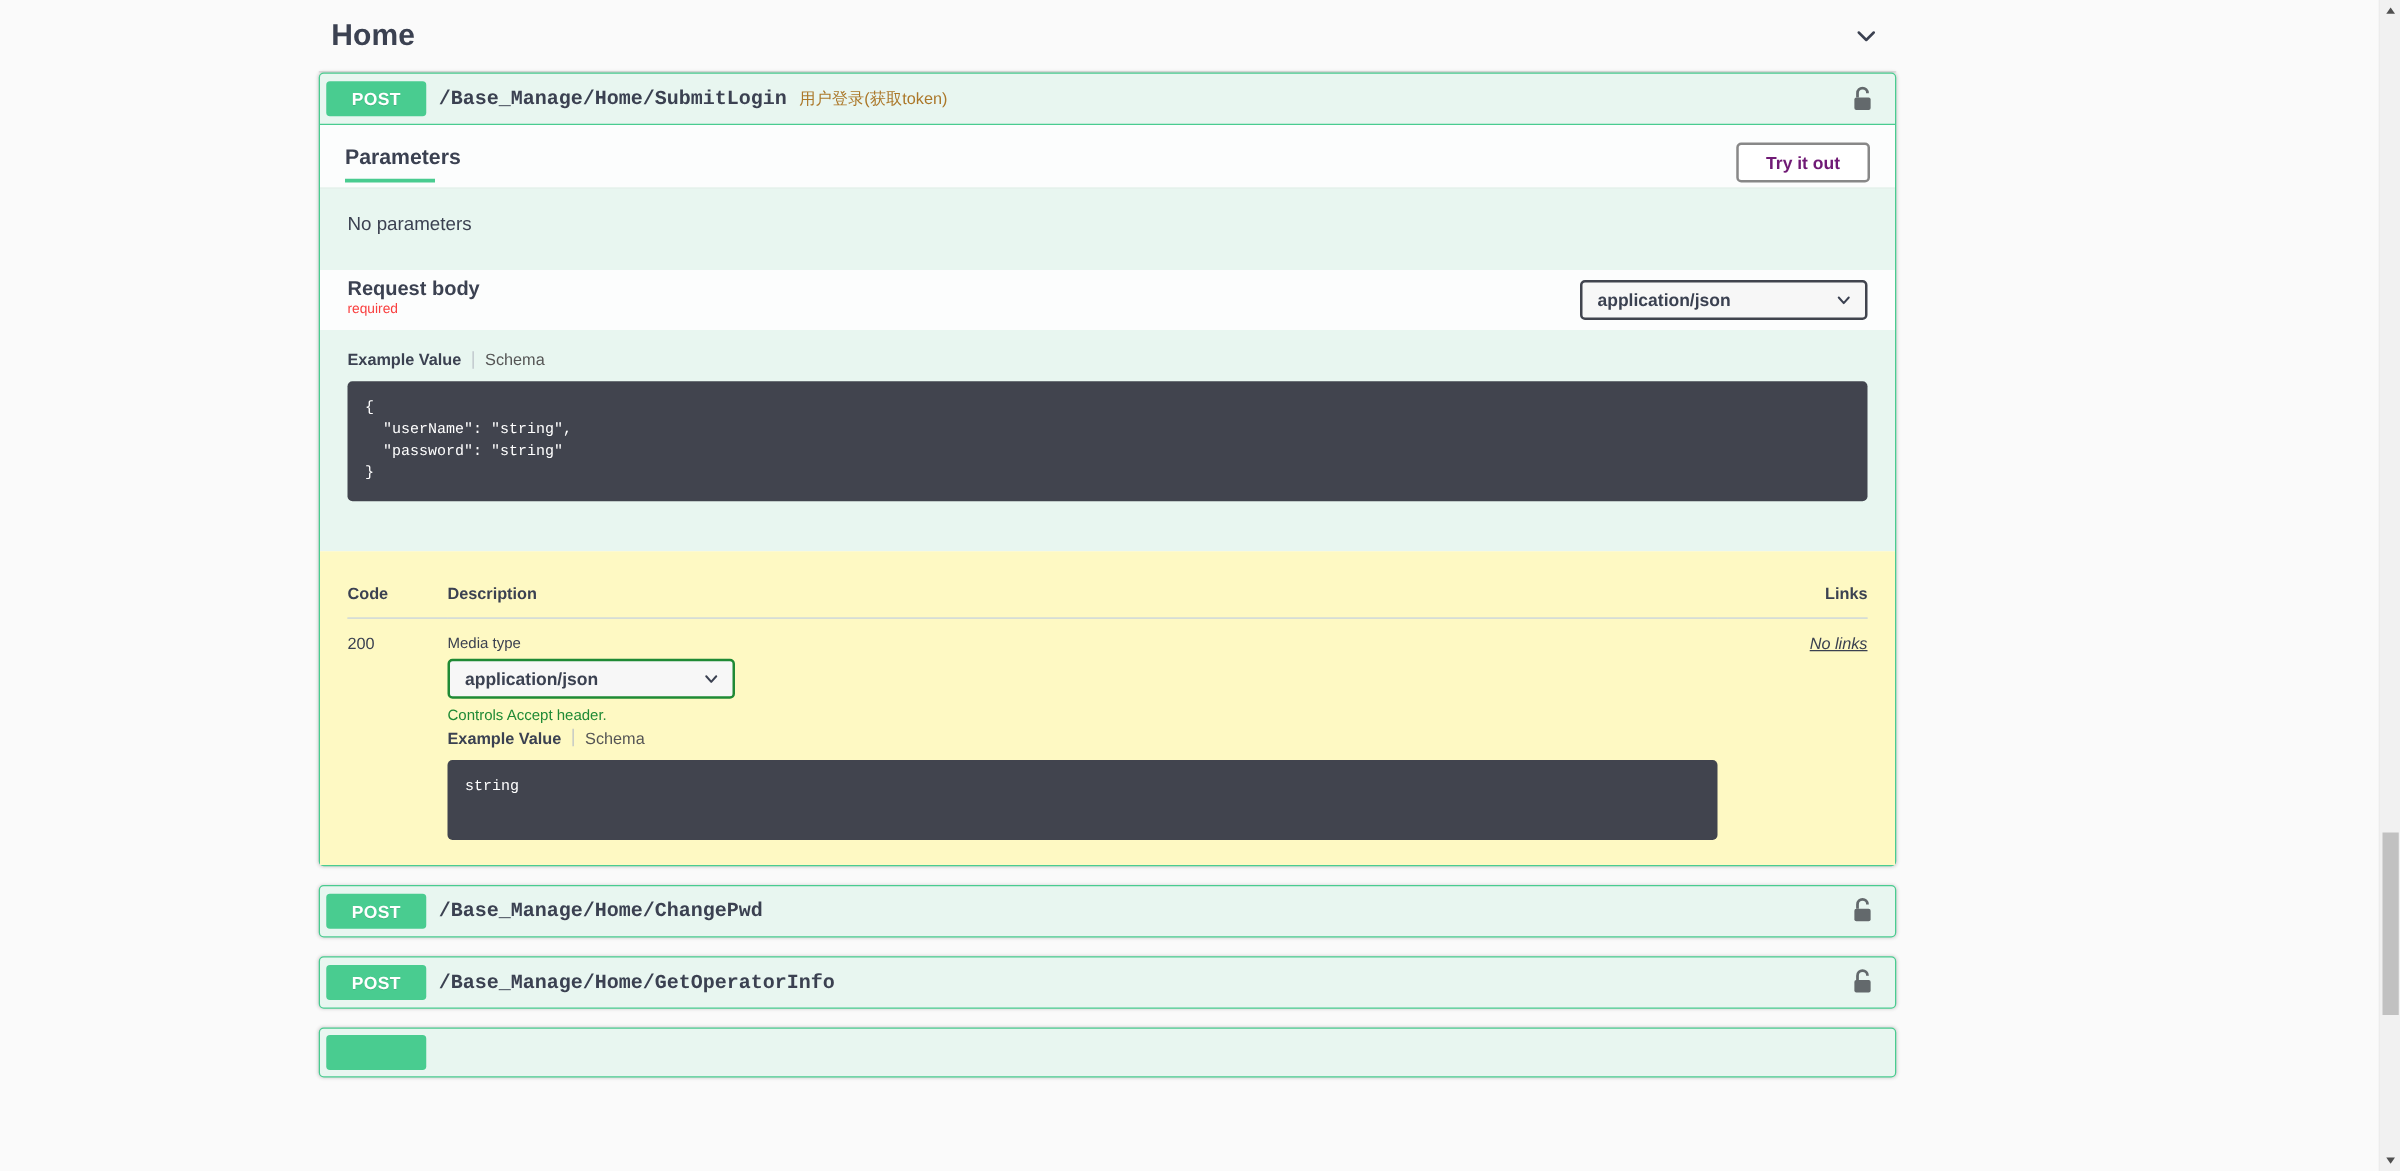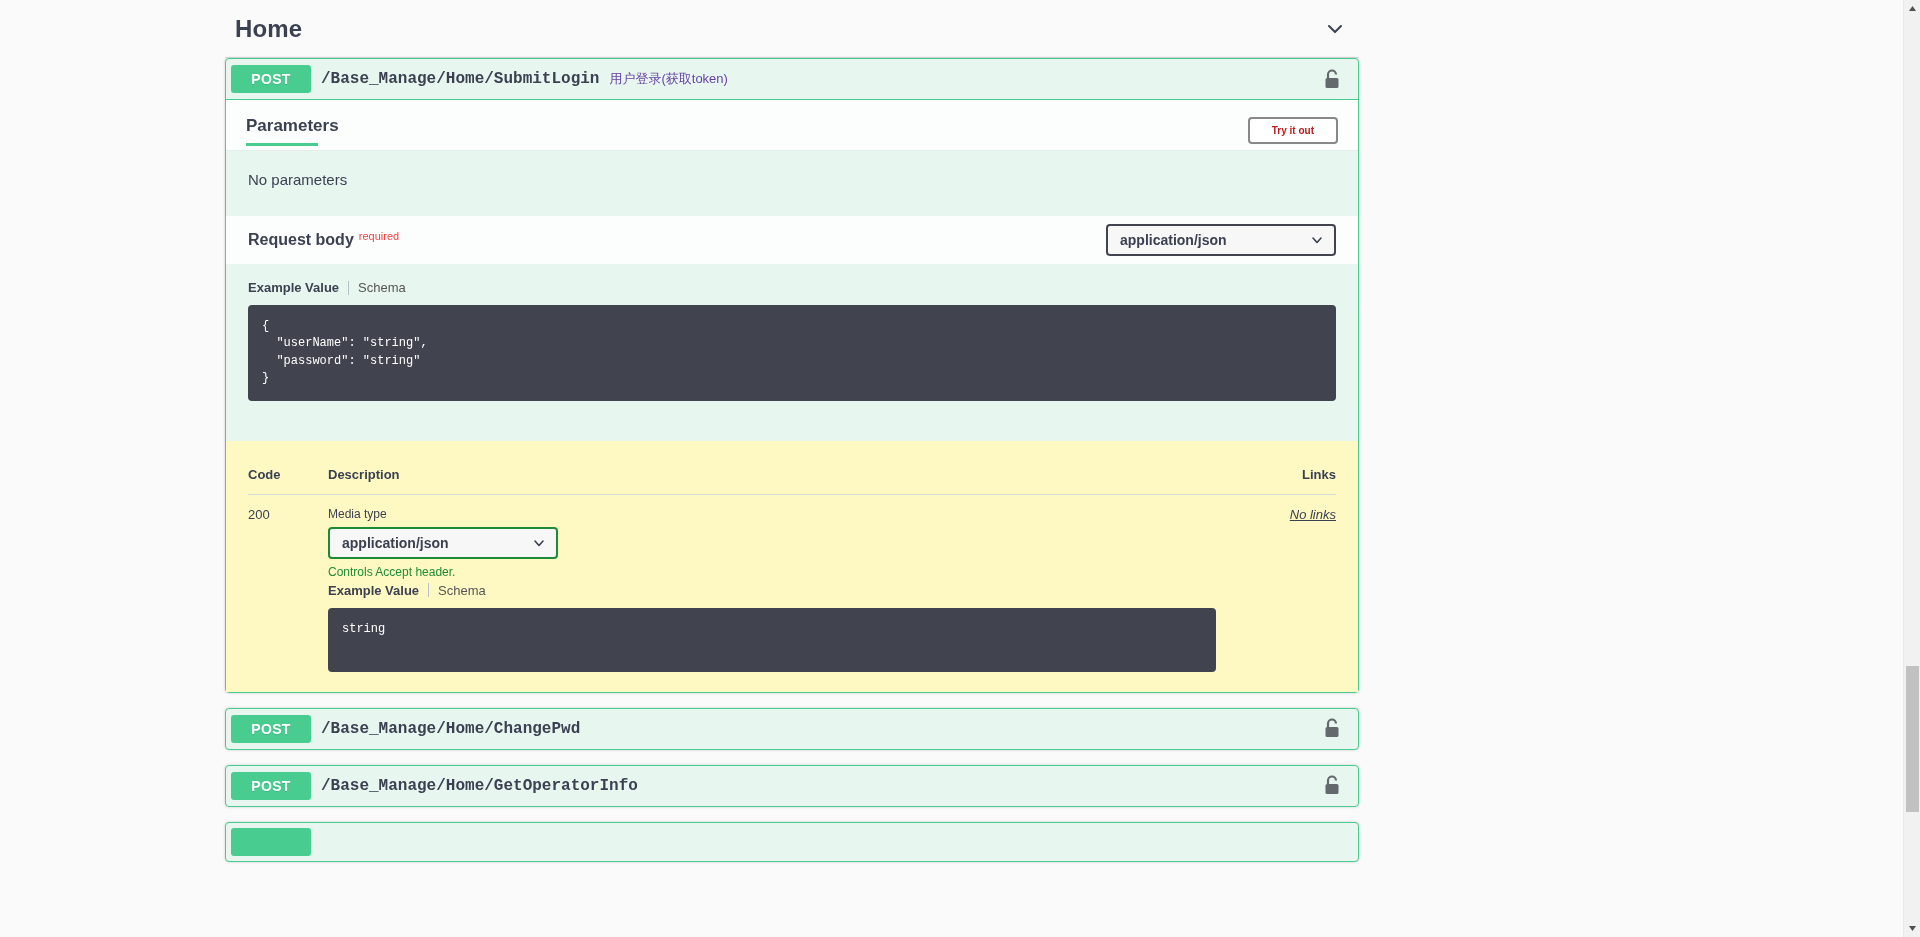--- a/index.html
+++ b/index.html
@@ -44,23 +44,23 @@
     position: absolute;
     left: 2px; width: 13px;
     top: 666px; height: 146px;
     background: #c1c1c1;
     border-radius: 0;
   }
 
   
   .wrap {
     position: absolute;
-    left: 225px;
+    left: 255px;
     top: 0;
-    width: 1134px;
+    width: 1262px;
   }
 
   
   .tag-header {
     display: flex;
     align-items: center;
     justify-content: space-between;
     padding: 12px 10px 12px 10px;
     border-bottom: 1px solid #dcdcdc;
     margin-bottom: 0;
@@ -116,21 +116,21 @@
   .op-path {
     font-family: "Liberation Mono", monospace;
     font-size: 16px;
     font-weight: 700;
     color: #3b4151;
     padding: 0 10px;
     word-break: break-all;
   }
   .op-desc {
     font-size: 13px;
-    color: #4c1d95;
+    color: #a16207;
     font-family: "Liberation Sans", sans-serif;
     opacity: .85;
   }
   .op-spacer { flex: 1 1 auto; }
   .lock-icon {
     width: 30px; height: 30px;
     display: flex; align-items: center; justify-content: center;
     margin-right: 6px;
     cursor: pointer;
   }
@@ -155,23 +155,23 @@
     padding-bottom: 10px;
   }
   .params-title::after {
     content: "";
     position: absolute;
     left: 0; bottom: 0;
     width: 72px; height: 3px;
     background: #49cc90;
   }
   .try-btn {
-    font-size: 10px;
-    font-weight: 700;
-    color: #b91c1c;
+    font-size: 14px;
+    font-weight: 700;
+    color: #701a75;
     background: #fff;
     border: 2px solid #888;
     border-radius: 4px;
     padding: 6px 22px;
     cursor: pointer;
     font-family: "Liberation Sans", sans-serif;
     margin-bottom: 2px;
   }
 
   .no-params {
@@ -191,20 +191,21 @@
     padding: 13px 22px;
     height: 48px;
   }
   .reqbody-label {
     font-size: 16px;
     font-weight: 700;
     color: #3b4151;
     display: flex;
     align-items: baseline;
     gap: 5px;
+    flex-direction: column;
   }
   .required-tag {
     font-size: 11px;
     color: #f93e3e;
     font-weight: 400;
     position: relative;
     top: -5px;
   }
 
   select.media-select {

